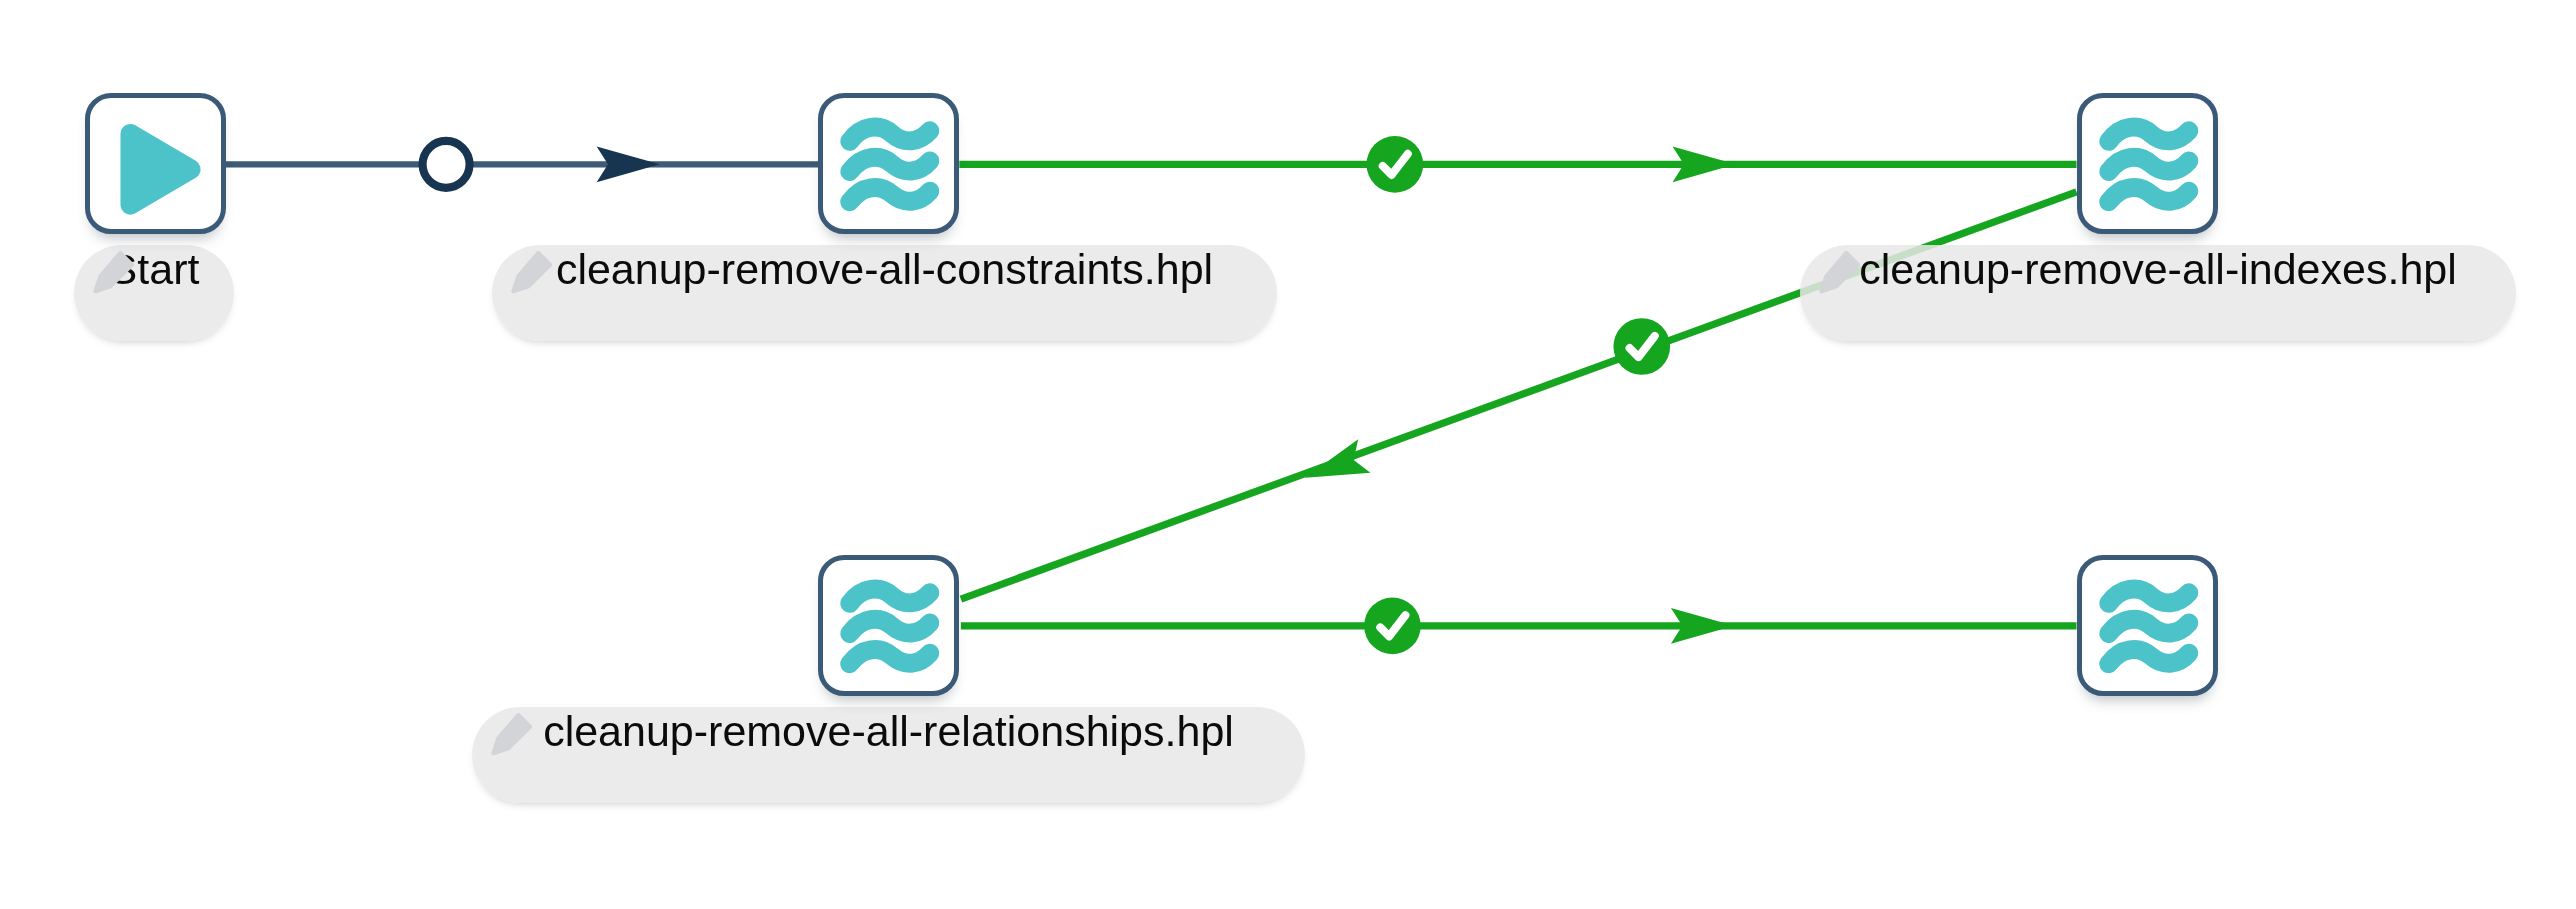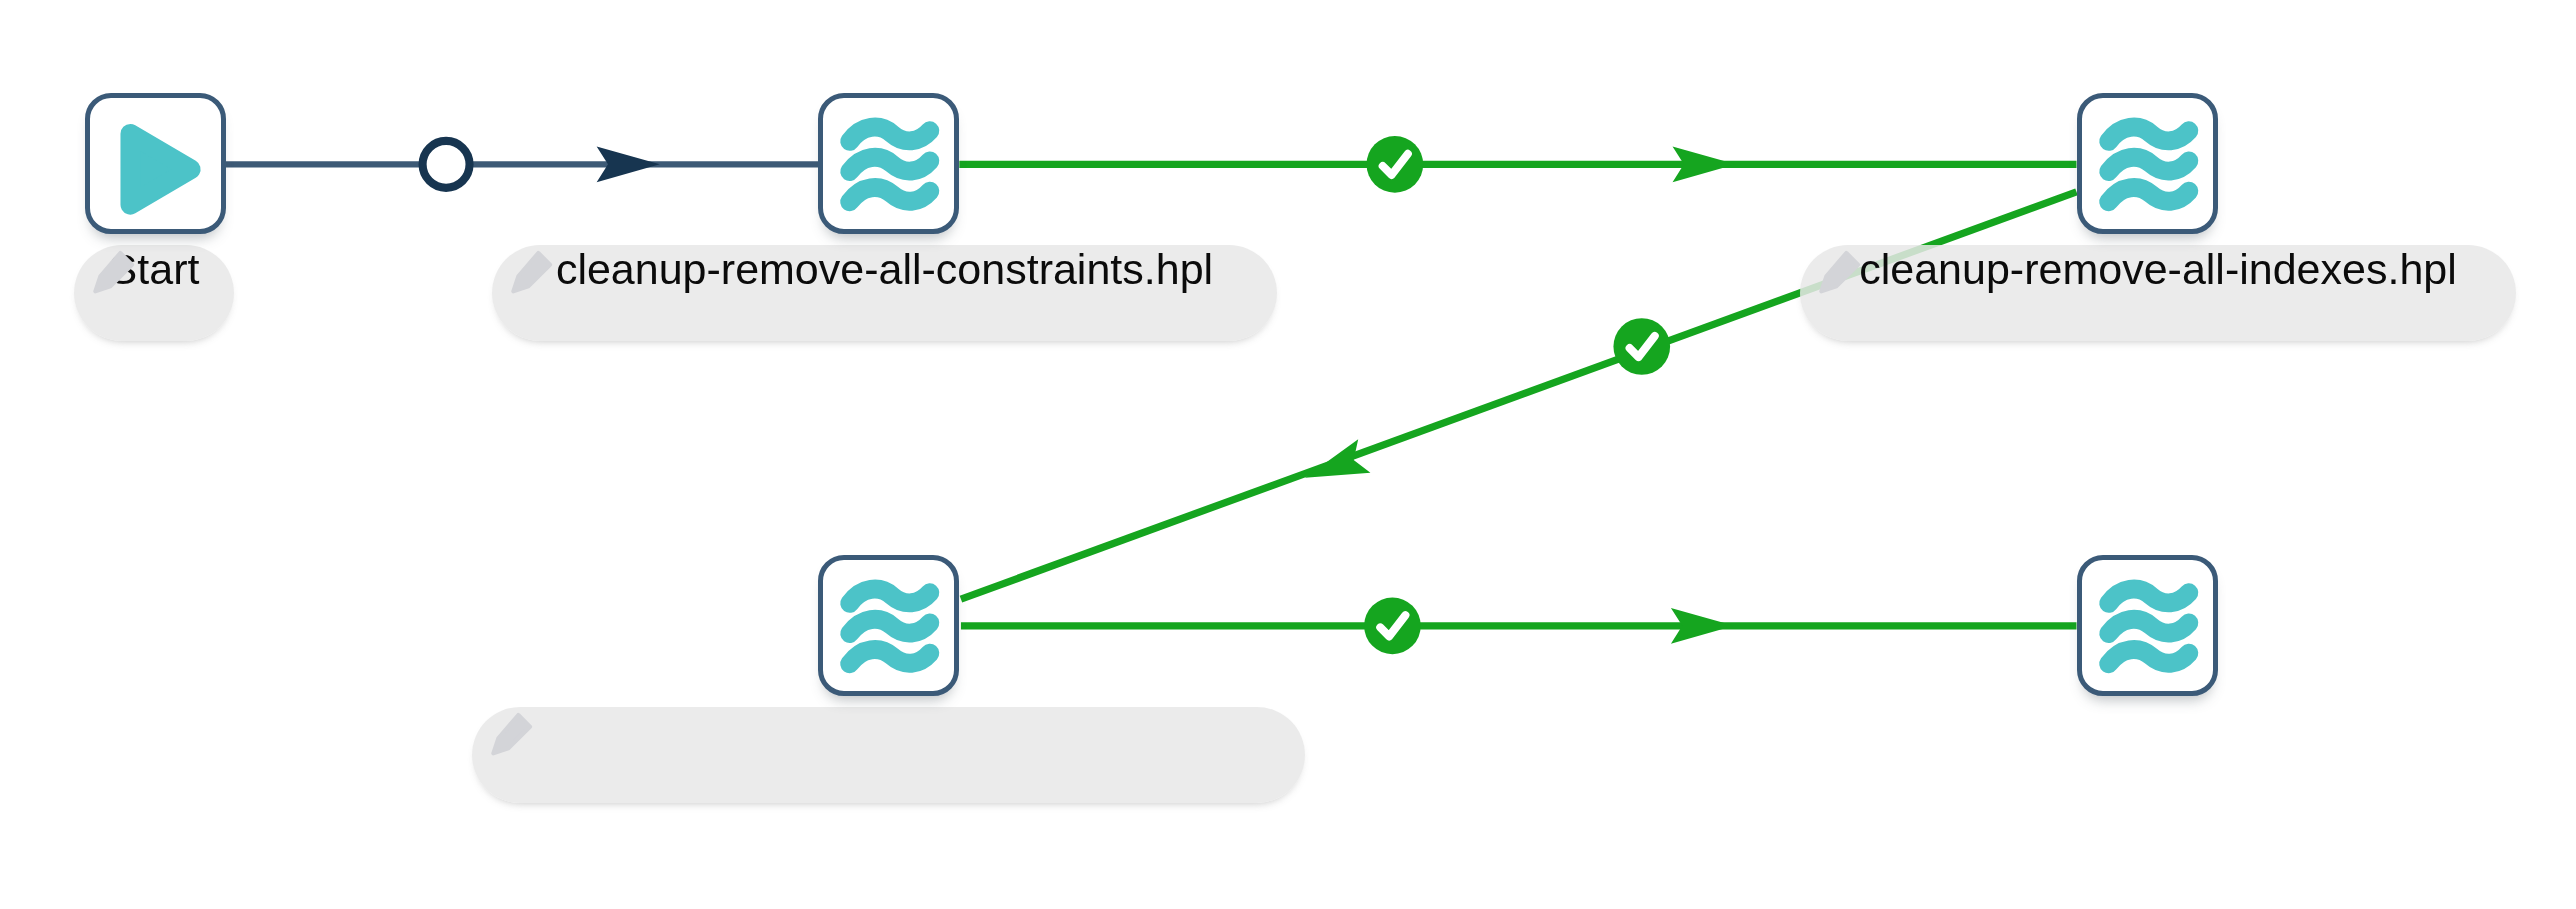--- a/index.html
+++ b/index.html
@@ -148,17 +148,18 @@
     <svg class="pencil" viewBox="0 0 60 60">
       <path d="M40 6 L54 20 L28 46 L10 52 L16 34 Z" stroke-width="5" stroke-linejoin="round" fill="#d3d4d8" stroke="#d3d4d8"></path>
     </svg>
     <span>cleanup-remove-all-indexes.hpl</span>
   </div>
 
   <div class="pill" style="left:472px;top:707px;width:833px;">
     <svg class="pencil" viewBox="0 0 60 60">
       <path d="M40 6 L54 20 L28 46 L10 52 L16 34 Z" stroke-width="5" stroke-linejoin="round" fill="#d3d4d8" stroke="#d3d4d8"></path>
     </svg>
+    <span>cleanup-remove-all-relationships.hpl</span>
   </div>
 
 
 </div>
 
 
 </body></html>

